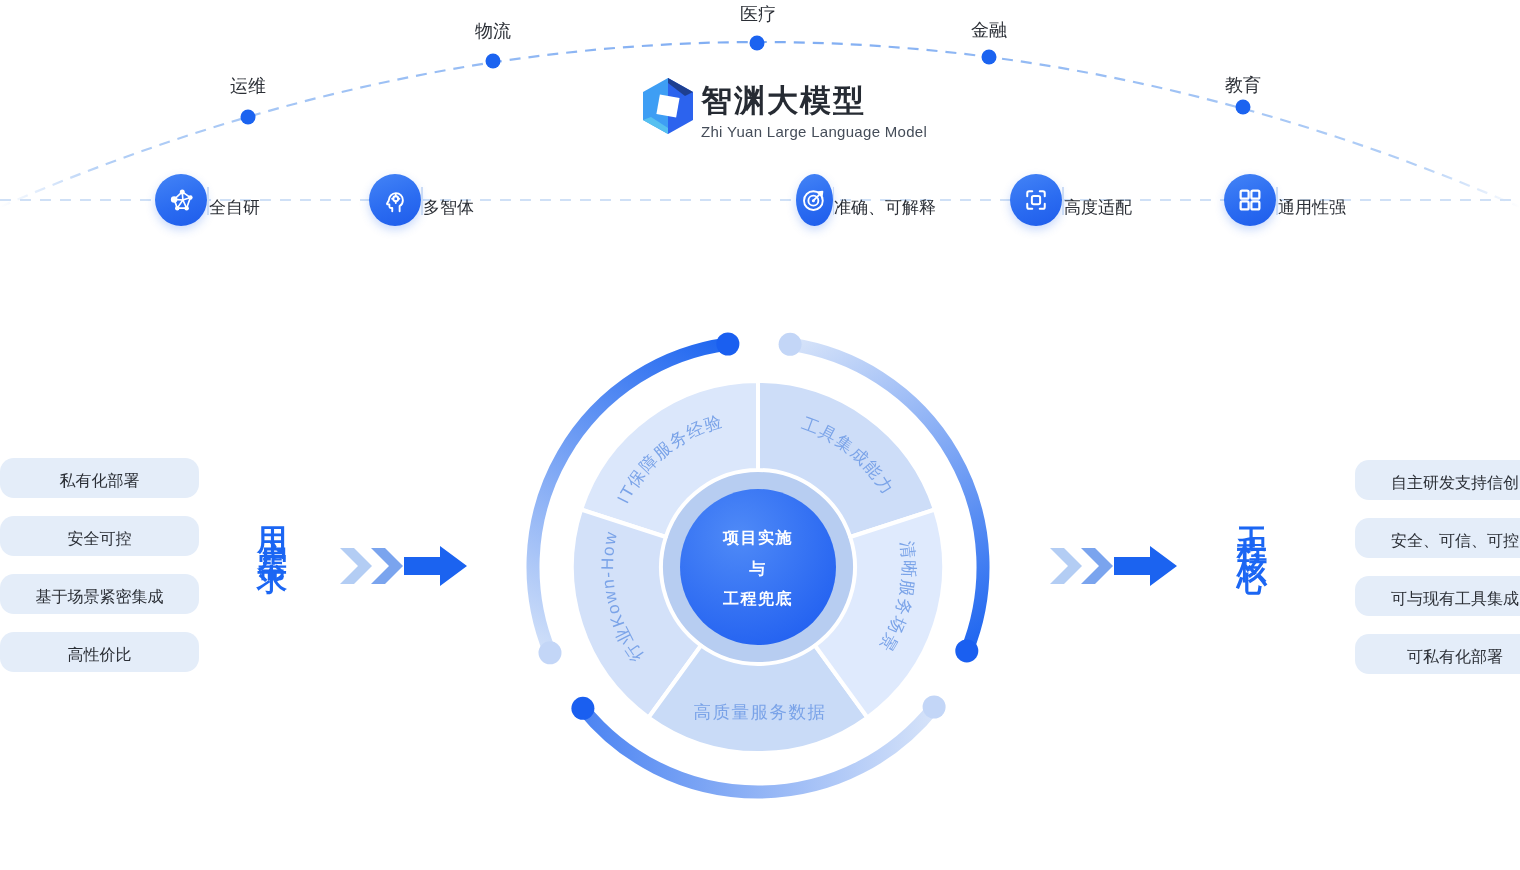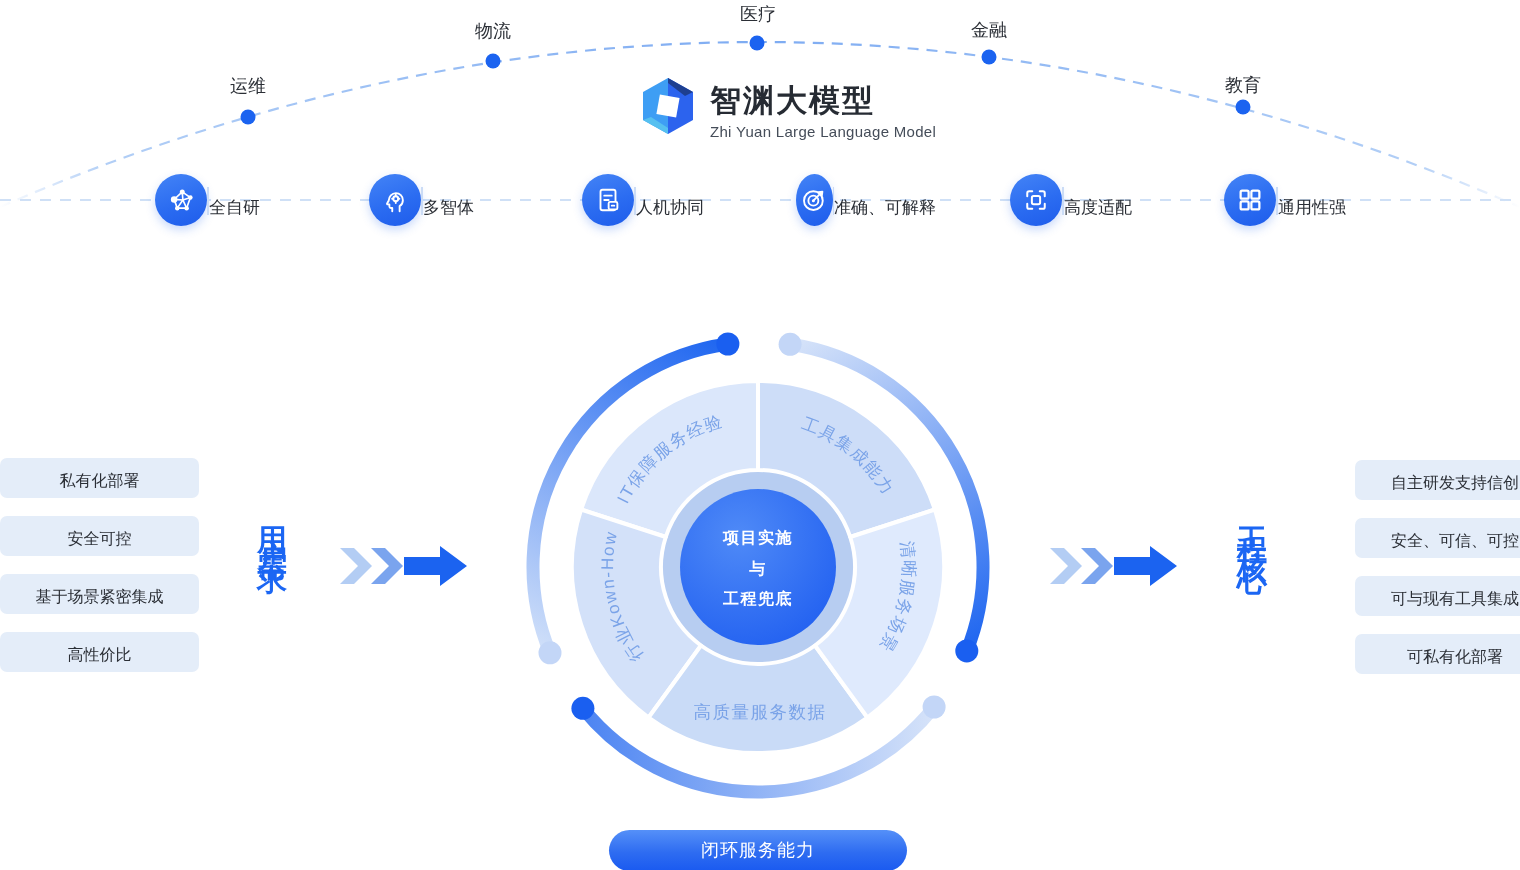--- a/index.html
+++ b/index.html
@@ -20,21 +20,21 @@
     width: 90px;
     text-align: center;
     font-size: 18px;
     color: #2b2f36;
     z-index: 3;
   }
 
   
   #brand { position: absolute; left: 641px; top: 77px; z-index: 3; display: flex; }
   #brand-logo { width: 54px; height: 58px; }
-  #brand-text { margin-left: 15px; }
+  #brand-text { margin-left: 6px; }
   #brand-title {
     font-size: 31px; font-weight: 800; color: #262b33;
     letter-spacing: 2px; line-height: 34px; margin-top: 7px;
     white-space: nowrap;
   }
   #brand-subtitle {
     font-size: 15px; font-weight: 400; color: #454d59;
     letter-spacing: 0.3px; margin-top: 5px; white-space: nowrap;
   }
 
@@ -53,21 +53,21 @@
   .feature-tick { width: 2px; height: 28px; background: #cbdcf6; margin-top: 2px; }
   .feature-label {
     margin-top: 14px; font-size: 17px; color: #2b2f36;
     white-space: nowrap; text-align: center;
   }
 
   
   .need-box, .core-box {
     position: absolute;
     height: 40px; line-height: 46px;
-    background: #e4edf9; border-radius: 7px;
+    background: #e4edf9; border-radius: 14px;
     text-align: center; font-size: 16px; color: #2b2f36;
     z-index: 3; white-space: nowrap;
   }
   .need-box { left: 0; width: 199px; }
   .core-box { left: 1355px; width: 200px; text-align: center; }
 
   .vertical-title {
     position: absolute; z-index: 3;
     writing-mode: vertical-rl; text-orientation: upright;
     font-size: 30px; font-weight: 800; color: #1b66f3;
@@ -235,32 +235,20 @@
       <svg viewBox="0 0 24 24" fill="none" stroke="#ffffff" stroke-width="1.5" stroke-linecap="round" stroke-linejoin="round">
         <path d="M9.8 21v-2.6h-1.1c-.7 0-1.2-.5-1.2-1.2v-1.7H6.2c-.5 0-.8-.5-.5-.9l1.2-1.9c.2-3.3 2.6-6.2 5.8-6.2 3.1 0 5.6 2.5 5.6 5.6 0 2-1 3.8-2.6 4.8V21"></path>
         <circle cx="12.6" cy="11" r="2"></circle>
         <path d="M12.6 7.6v1 M9.7 11h1 M14.5 11h1 M12.6 13v1.4"></path>
       </svg>
     </div>
     <div class="feature-tick"></div>
     <div class="feature-label">多智体</div>
   </div>
 
-  <div class="feature" style="left:582px;">
-    <div class="feature-circle">
-      <svg viewBox="0 0 24 24" fill="none" stroke="#ffffff" stroke-width="1.5" stroke-linecap="round" stroke-linejoin="round">
-        <rect x="6" y="3.8" width="12" height="16.4" rx="1.6"></rect>
-        <path d="M9 8.5h6 M9 12h3.5"></path>
-        <rect x="12.5" y="13.5" width="7" height="6" rx="1.2" fill="#2766f0"></rect>
-        <path d="M15 16.5h2"></path>
-      </svg>
-    </div>
-    <div class="feature-tick"></div>
-    <div class="feature-label">人机协同</div>
-  </div>
 
   <div class="feature" style="left:796px;">
     <div class="feature-circle">
       <svg viewBox="0 0 24 24" fill="none" stroke="#ffffff" stroke-width="1.5" stroke-linecap="round" stroke-linejoin="round">
         <circle cx="11.5" cy="12.5" r="7.5"></circle>
         <circle cx="11.5" cy="12.5" r="4"></circle>
         <circle cx="11.5" cy="12.5" r="1.2" fill="#fff" stroke="none"></circle>
         <path d="M11.5 12.5 L18.7 5.3 M18.7 5.3l-3.1.4 M18.7 5.3l-.4 3.1"></path>
       </svg>
     </div>
@@ -306,15 +294,14 @@
   <div class="core-box" style="top:518px;">安全、可信、可控</div>
   <div class="core-box" style="top:576px;">可与现有工具集成</div>
   <div class="core-box" style="top:634px;">可私有化部署</div>
 
   <div id="core-center-text">
     <div>项目实施</div>
     <div>与</div>
     <div>工程兜底</div>
   </div>
 
-  <div id="bottom-pill">闭环服务能力</div>
 
 </div>
 
 </body></html>

